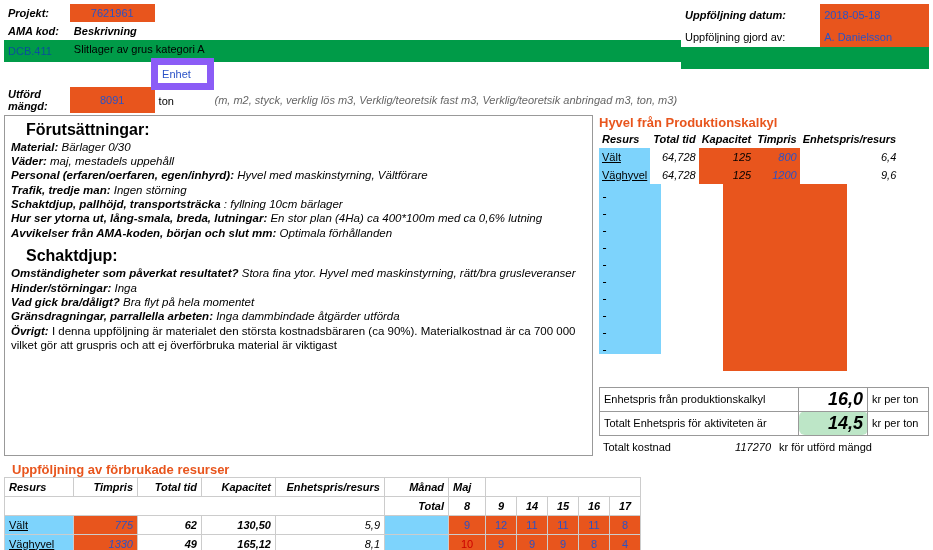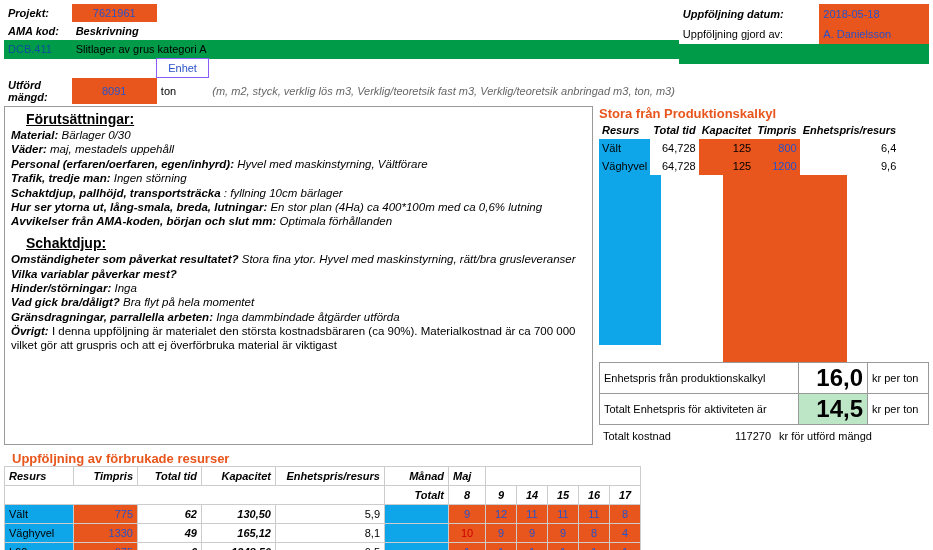--- a/index.html
+++ b/index.html
@@ -9,43 +9,43 @@
     padding: 4px;
     width: 925px;
     color: #000;
     background: #fff;
   }
   table { border-collapse: collapse; }
   td, th { padding: 1px 4px; font-size: 11px; text-align: left; vertical-align: middle; height: 16px; }
   .italic { font-style: italic; }
   .bi { font-weight: bold; font-style: italic; }
   .orange { background: #e8551d; }
-  .green  { background: #0ea5e9; }
+  .green  { background: #7dd3fc; text-decoration: underline; }
   .lgreen { background: #bde6c7; }
   .bluef  { color: #2a52c7; }
   .redf   { color: #c00; }
   .grayf  { color: #666; font-style: italic; }
   .center { text-align: center; }
-  .right  { text-align: right; }
-  .big    { font-size: 24px; font-weight: bold; }
+  .right  { text-align: right; font-style: italic; }
+  .big    { font-size: 18px; font-weight: bold; border-radius: 6px; }
 
   
   .top-wrap { display: flex; justify-content: space-between; margin-bottom: 2px; }
   .top-left td:nth-child(1){ width:80px; }
   .top-left td:nth-child(2){ width:95px; }
   .top-left td:nth-child(3){ width:60px; }
   .top-right td:nth-child(1){ width:145px; }
   .top-right td:nth-child(2){ width:110px; }
 
   .row-green td { background:#009b48; }
   .row-green td:first-child { color:#0a4f9c; }
 
   .mid-wrap { display:flex; gap:6px; margin-top:2px; }
   .notes { border:1px solid #999; padding:4px 6px; width:575px; font-size:11.5px; line-height:1.25; }
-  .notes .hd { font-weight:bold; text-decoration:underline; font-size:14px;padding-left:15px; }
+  .notes .hd { font-weight:bold; font-size:16px;padding-left:15px; }
   .notes .lbl { font-weight:bold; font-style:italic; }
 
   .pk-wrap { flex:1; }
   .pk-title { color:#e8551d; font-weight:bold; font-size:13px; }
 
   .pk-table th, .pk-table td { border:0; padding:1px 3px; font-size:11px; }
   .pk-table th { font-weight:bold; font-style:italic; white-space:nowrap; }
 
   .stripe-table td { height:15px; }
 
@@ -74,21 +74,21 @@
       <td></td>
           <td></td>
     </tr>
     <tr class="row-green">
       <td style="color:#0a4f9c;">DCB.411</td>
       <td colspan="3" style="color:#000;">Slitlager av grus kategori A</td>
     </tr>
     <tr>
       <td></td>
       <td></td>
-      <td class="bluef" style="border:1px solid #8b5cf6;text-align:center;">Enhet</td>
+      <td class="bluef" style="border:7px solid #8b5cf6;">Enhet</td>
       <td></td>
     </tr>
     <tr>
       <td class="bi">Utförd mängd:</td>
       <td class="orange center bluef">8091</td>
       <td>ton</td>
       <td class="italic grayf" style="white-space:nowrap;">(m, m2, styck, verklig lös m3, Verklig/teoretsik fast m3, Verklig/teoretsik anbringad m3, ton, m3)</td>
     </tr>
   </tbody>
     </table>
@@ -130,33 +130,32 @@
     <div><span class="lbl">Schaktdjup, pallhöjd, transportsträcka</span>
          <span class="italic">: fyllning 10cm bärlager</span></div>
     <div><span class="lbl">Hur ser ytorna ut, lång-smala, breda, lutningar:</span>
          <span class="italic">En stor plan (4Ha) ca 400*100m med ca 0,6% lutning</span></div>
     <div><span class="lbl">Avvikelser från AMA-koden, början och slut mm:</span>
          <span class="italic">Optimala förhållanden</span></div>
 
     <div class="hd" style="margin-top:6px;">Schaktdjup:</div>
     <div><span class="lbl">Omständigheter som påverkat resultatet?</span>
          <span class="italic">Stora fina ytor. Hyvel med maskinstyrning, rätt/bra grusleveranser</span></div>
-    <div><span class="lbl">Vilka variablar påverkar mest?</span></div>
     <div><span class="lbl">Hinder/störningar:</span>
          <span class="italic">Inga</span></div>
     <div><span class="lbl">Vad gick bra/dåligt?</span>
          <span class="italic">Bra flyt på hela momentet</span></div>
     <div><span class="lbl">Gränsdragningar, parrallella arbeten:</span>
          <span class="italic">Inga dammbindade åtgärder utförda</span></div>
     <div><span class="lbl">Övrigt:</span>
          <span>I denna uppföljning är materialet den största kostnadsbäraren (ca 90%). Materialkostnad är ca 700 000 vilket gör att gruspris och att ej överförbruka material är viktigast</span></div>
   </div>
 
   <div class="pk-wrap">
-    <div class="pk-title">Stora från Produktionskalkyl</div>
+    <div class="pk-title">Hyvel från Produktionskalkyl</div>
     <table class="pk-table">
       <tbody>
           <tr>
         <th>Resurs</th>
         <th>Total tid</th>
         <th>Kapacitet</th>
         <th>Timpris</th>
         <th>Enhetspris/resurs</th>
       </tr>
       <tr>
@@ -240,21 +239,21 @@
           </tr>
       <tr>
             <td></td>
             <td></td>
             <td class="orange">&nbsp;</td>
             <td class="orange">&nbsp;</td>
           </tr>
     </tbody>
       </table>
 
-    <table class="calc" style="margin-top:0; width:100%;">
+    <table class="calc" style="margin-top:16px; width:100%;">
       <tbody>
           <tr>
         <td style="width:190px;">Enhetspris från produktionskalkyl</td>
         <td class="big right" style="width:60px;">16,0</td>
         <td>kr per ton</td>
       </tr>
       <tr>
         <td>Totalt Enhetspris för aktiviteten är</td>
         <td class="big right lgreen">14,5</td>
         <td>kr per ton</td>
@@ -282,21 +281,21 @@
     <td style="width:55px;" class="right">Timpris</td>
     <td style="width:55px;" class="right">Total tid</td>
     <td style="width:65px;" class="right">Kapacitet</td>
     <td style="width:100px;" class="right">Enhetspris/resurs</td>
     <td style="width:55px;" class="italic right">Månad</td>
     <td style="width:28px;" class="italic">Maj</td>
     <td colspan="5"></td>
   </tr>
   <tr class="res-head">
     <td colspan="5"></td>
-    <td class="italic right">Totalt</td>
+    <td class="italic right">Total</td>
     <td class="italic center">8</td>
     <td class="italic center" style="width:22px;">9</td>
     <td class="italic center" style="width:22px;">14</td>
     <td class="italic center" style="width:22px;">15</td>
     <td class="italic center" style="width:22px;">16</td>
     <td class="italic center" style="width:22px;">17</td>
   </tr>
 
   <tr class="res-row">
     <td class="green">Vält</td>

